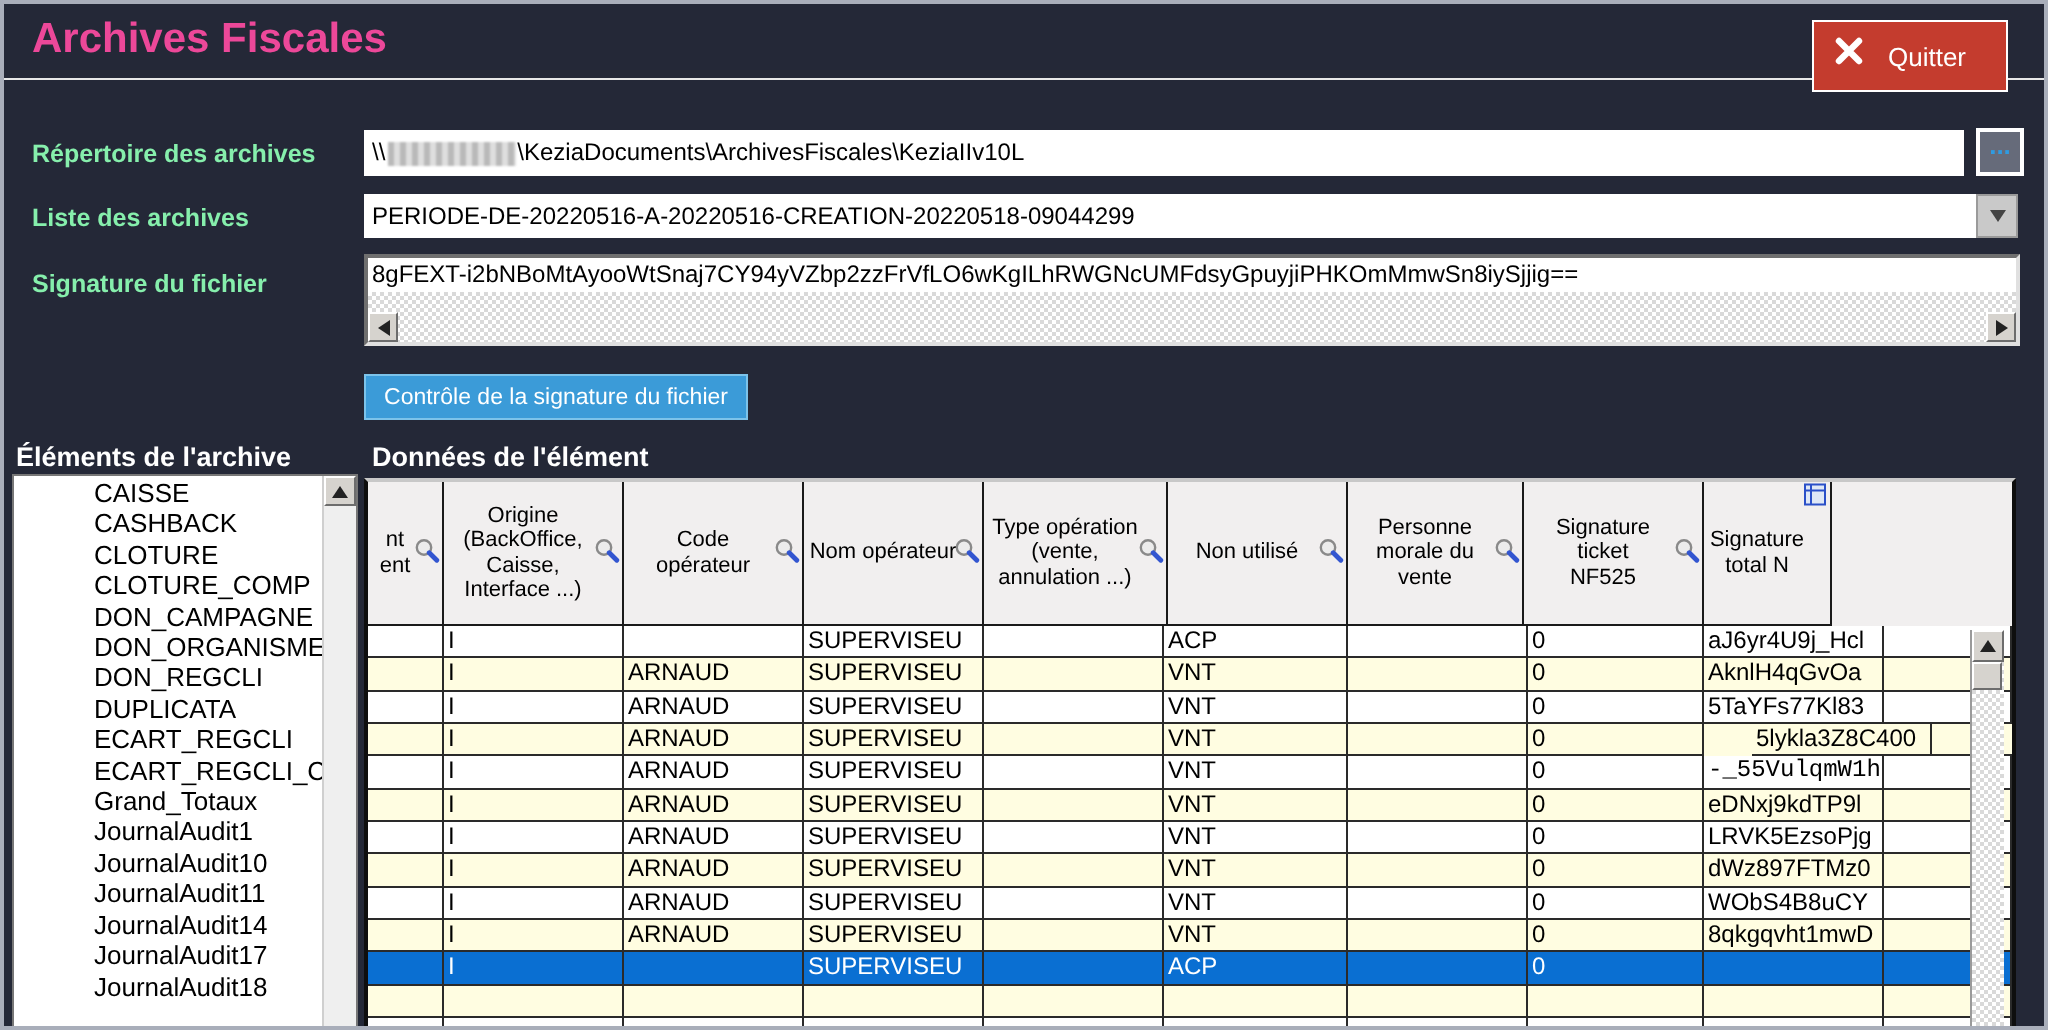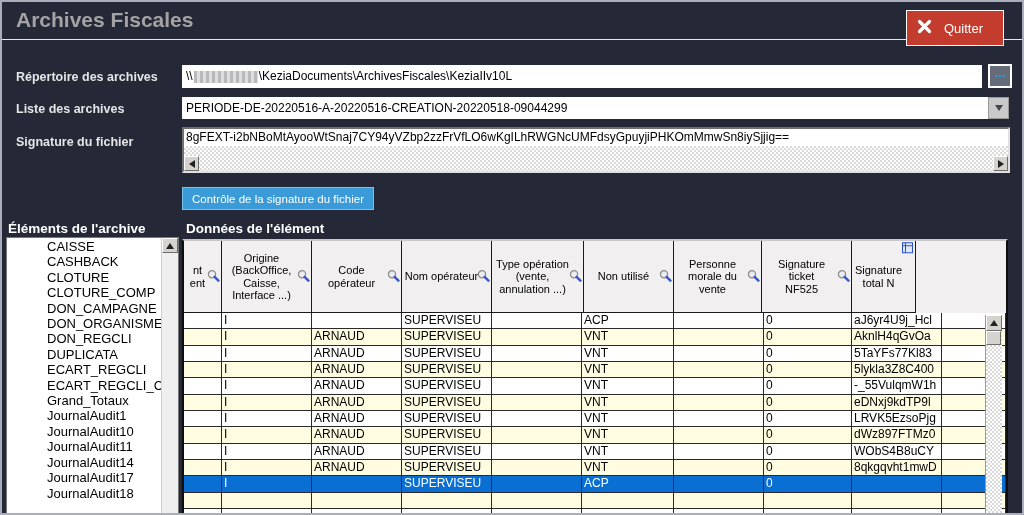--- a/index.html
+++ b/index.html
@@ -3,27 +3,27 @@
 <meta charset="utf-8">
 <style>
   html,body{margin:0;padding:0;background:#111;}
   .window{
     position:relative;width:1020px;height:511px;
     background:#242837;border:2px solid #a9aeba;overflow:hidden;
     font-family:"Liberation Sans",sans-serif;color:#f2f2f2;
   }
   .abs{position:absolute;}
   
-  .page-title{left:14px;top:6px;font-size:21px;font-weight:bold;color:#a3a3a3;}
+  .page-title{left:14px;top:6px;font-size:21px;font-weight:bold;color:#ec4899;}
   .title-rule{left:0;top:37px;width:100%;height:1px;background:#e8e8e8;}
   .quit-btn{left:904px;top:8px;width:98px;height:36px;background:#c43c2e;border:1px solid #fff;
     display:flex;align-items:center;gap:12px;padding:0 10px;cursor:pointer;box-sizing:border-box;}
   .quit-btn span.lbl{color:#fff;font-size:13px;}
   
-  .flabel{font-size:12.5px;font-weight:600;color:#e5e5e5;}
+  .flabel{font-size:12.5px;font-weight:600;color:#86efac;}
   .field{background:#fff;color:#000;font-size:12px;line-height:20px;
     padding:1px 4px;box-sizing:border-box;overflow:hidden;white-space:nowrap;}
   .redacted{display:inline-block;width:64px;height:12px;vertical-align:middle;margin:0 1px;
     background-image:
       linear-gradient(90deg,#b9b9b9 0 3px,#dedede 3px 6px),
       linear-gradient(0deg,rgba(150,150,150,.55) 0 3px,rgba(230,230,230,.55) 3px 6px);
     background-size:6px 6px;filter:blur(.4px);}
   .browse-btn{left:986px;top:62px;width:24px;height:24px;background:#666b7a;border:2px solid #fff;
     box-sizing:border-box;color:#2f9be0;font-weight:bold;font-size:13px;line-height:14px;
     text-align:center;cursor:pointer;}
@@ -265,33 +265,33 @@
         </div>
         <div class="trow alt">
           <div class="td" style="width: 38px;"></div>
           <div class="td" style="width: 90px;">I</div>
           <div class="td" style="width: 90px;">ARNAUD</div>
           <div class="td" style="width: 90px;">SUPERVISEU</div>
           <div class="td" style="width: 90px;"></div>
           <div class="td" style="width: 92px;">VNT</div>
           <div class="td" style="width: 90px;"></div>
           <div class="td" style="width: 88px;">0</div>
-          <div class="td" style="width: 90px;">5lykla3Z8C400</div>
-          <div class="td" style="width: 64px;"></div>
-        </div>
-        <div class="trow">
-          <div class="td" style="width: 38px;"></div>
-          <div class="td" style="width: 90px;">I</div>
-          <div class="td" style="width: 90px;">ARNAUD</div>
-          <div class="td" style="width: 90px;">SUPERVISEU</div>
-          <div class="td" style="width: 90px;"></div>
-          <div class="td" style="width: 92px;">VNT</div>
-          <div class="td" style="width: 90px;"></div>
-          <div class="td" style="width: 88px;">0</div>
-          <div class="td" style="width: 90px;">-_55VulqmW1h</div>
+          <div class="td" style="width: 90px; margin-left: 24px;">5lykla3Z8C400</div>
+          <div class="td" style="width: 64px;"></div>
+        </div>
+        <div class="trow">
+          <div class="td" style="width: 38px;"></div>
+          <div class="td" style="width: 90px;">I</div>
+          <div class="td" style="width: 90px;">ARNAUD</div>
+          <div class="td" style="width: 90px;">SUPERVISEU</div>
+          <div class="td" style="width: 90px;"></div>
+          <div class="td" style="width: 92px;">VNT</div>
+          <div class="td" style="width: 90px;"></div>
+          <div class="td" style="width: 88px;">0</div>
+          <div class="td" style="width: 90px; font-family: Liberation Mono, monospace;">-_55VulqmW1h</div>
           <div class="td" style="width: 64px;"></div>
         </div>
         <div class="trow alt">
           <div class="td" style="width: 38px;"></div>
           <div class="td" style="width: 90px;">I</div>
           <div class="td" style="width: 90px;">ARNAUD</div>
           <div class="td" style="width: 90px;">SUPERVISEU</div>
           <div class="td" style="width: 90px;"></div>
           <div class="td" style="width: 92px;">VNT</div>
           <div class="td" style="width: 90px;"></div>

